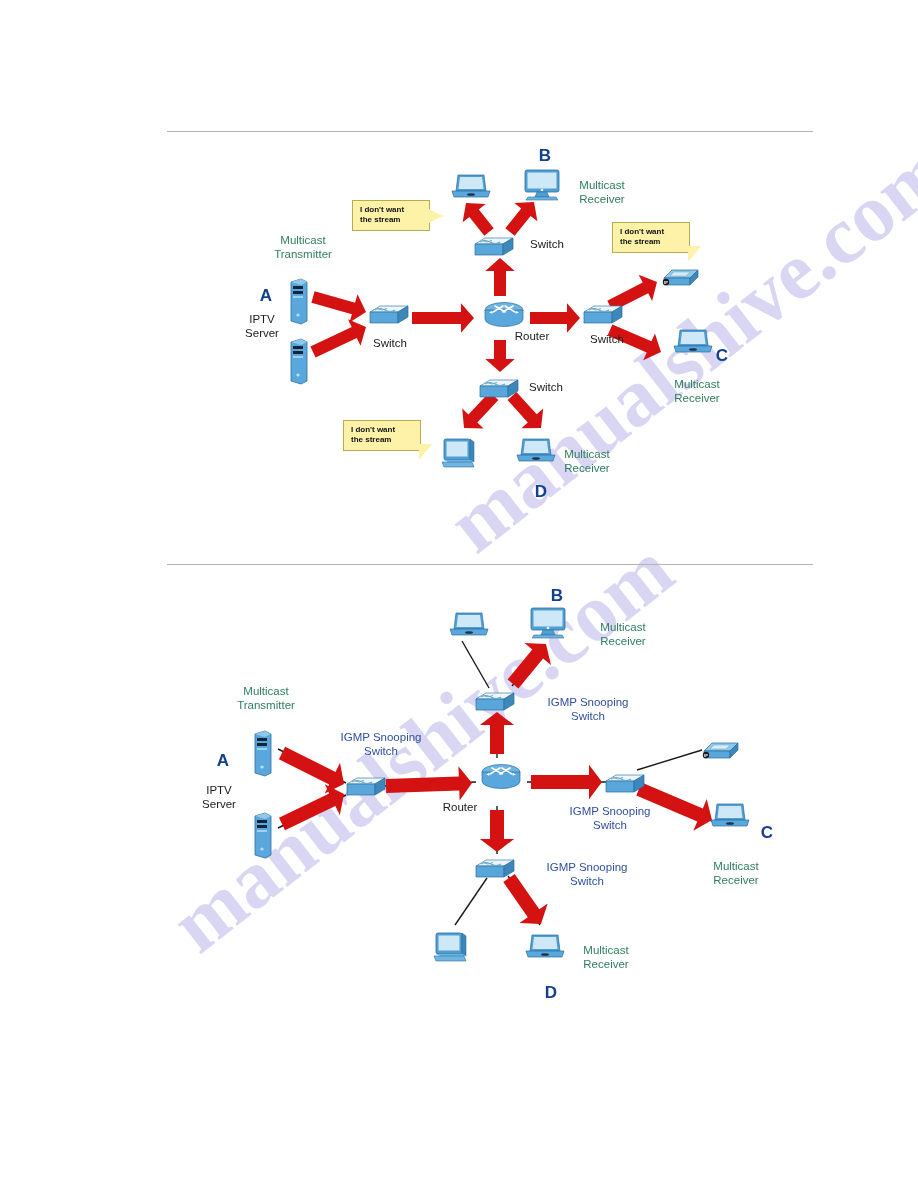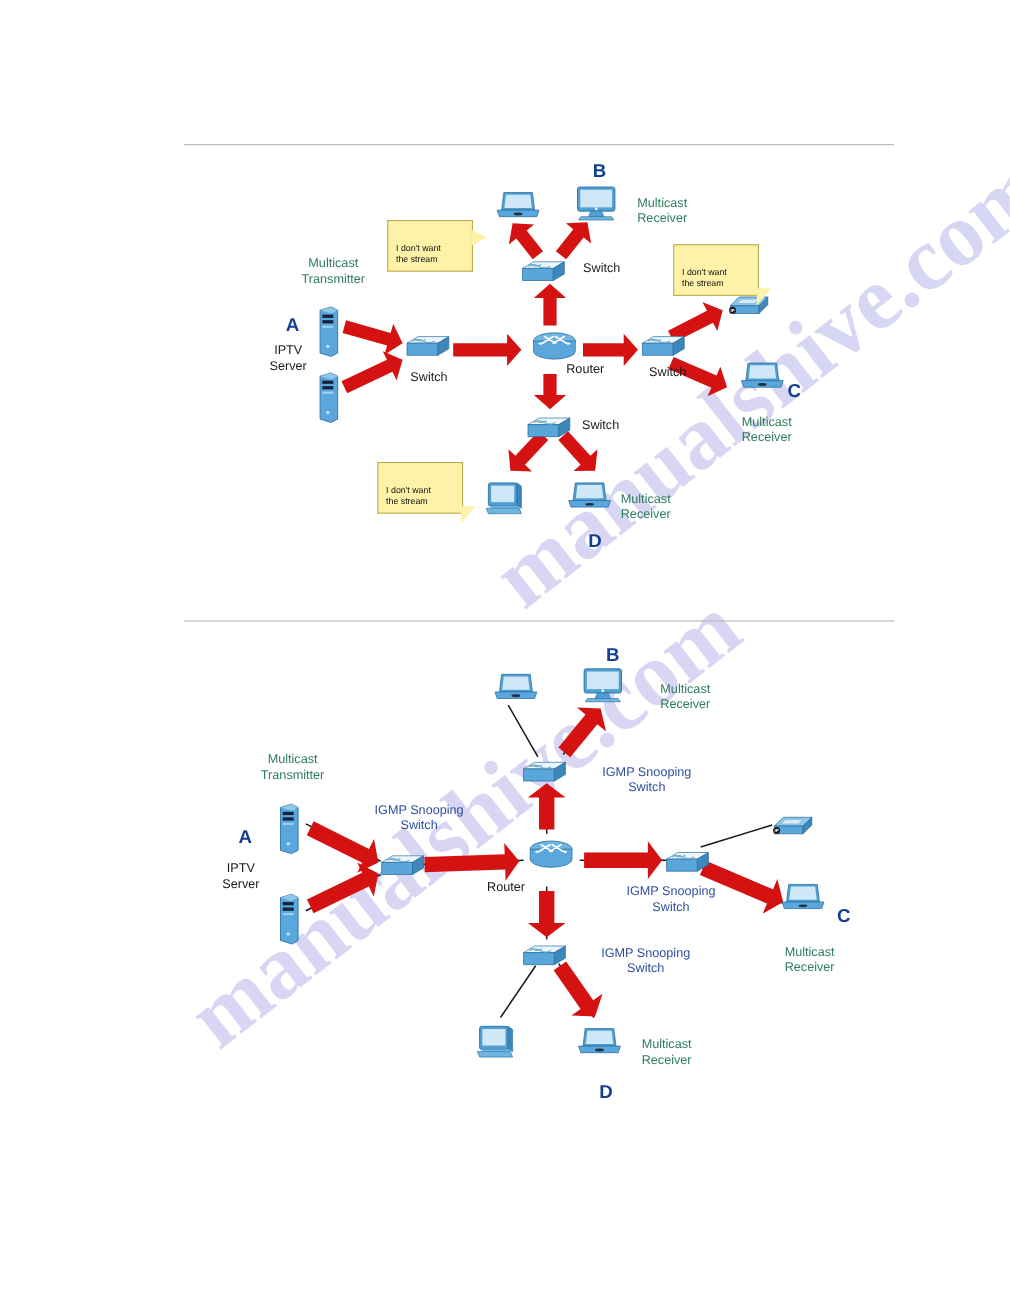--- a/index.html
+++ b/index.html
@@ -19,22 +19,22 @@
   
   .lbl{position:absolute;white-space:pre;line-height:1.18;}
   .lbl.green{color:#2e7d5b;}
   .lbl.navy{color:#2f4f9e;}
   .lbl.black{color:#1a1a1a;}
   .lbl.tag{color:#123f8f;font-weight:bold;}
   .ctr{text-align:center;transform:translateX(-50%);}
 
   
   .callout{position:absolute;background:#fdf2a8;border:1px solid #b9ac4e;
-           color:#111;padding:20px 6px 5px 7px;line-height:1.22;
-           white-space:pre;box-sizing:border-box;}
+           color:#111;padding:4px 6px 5px 7px;line-height:1.22;
+           white-space:pre;box-sizing:border-box;font-weight:bold;}
   .callout .tail{position:absolute;width:0;height:0;}
 
   
   .dev{position:absolute;}
   .dev svg{display:block;overflow:visible;}
 
   
   .arrows{position:absolute;left:0;top:0;width:918px;height:100%;
           pointer-events:none;overflow:visible;}
 

